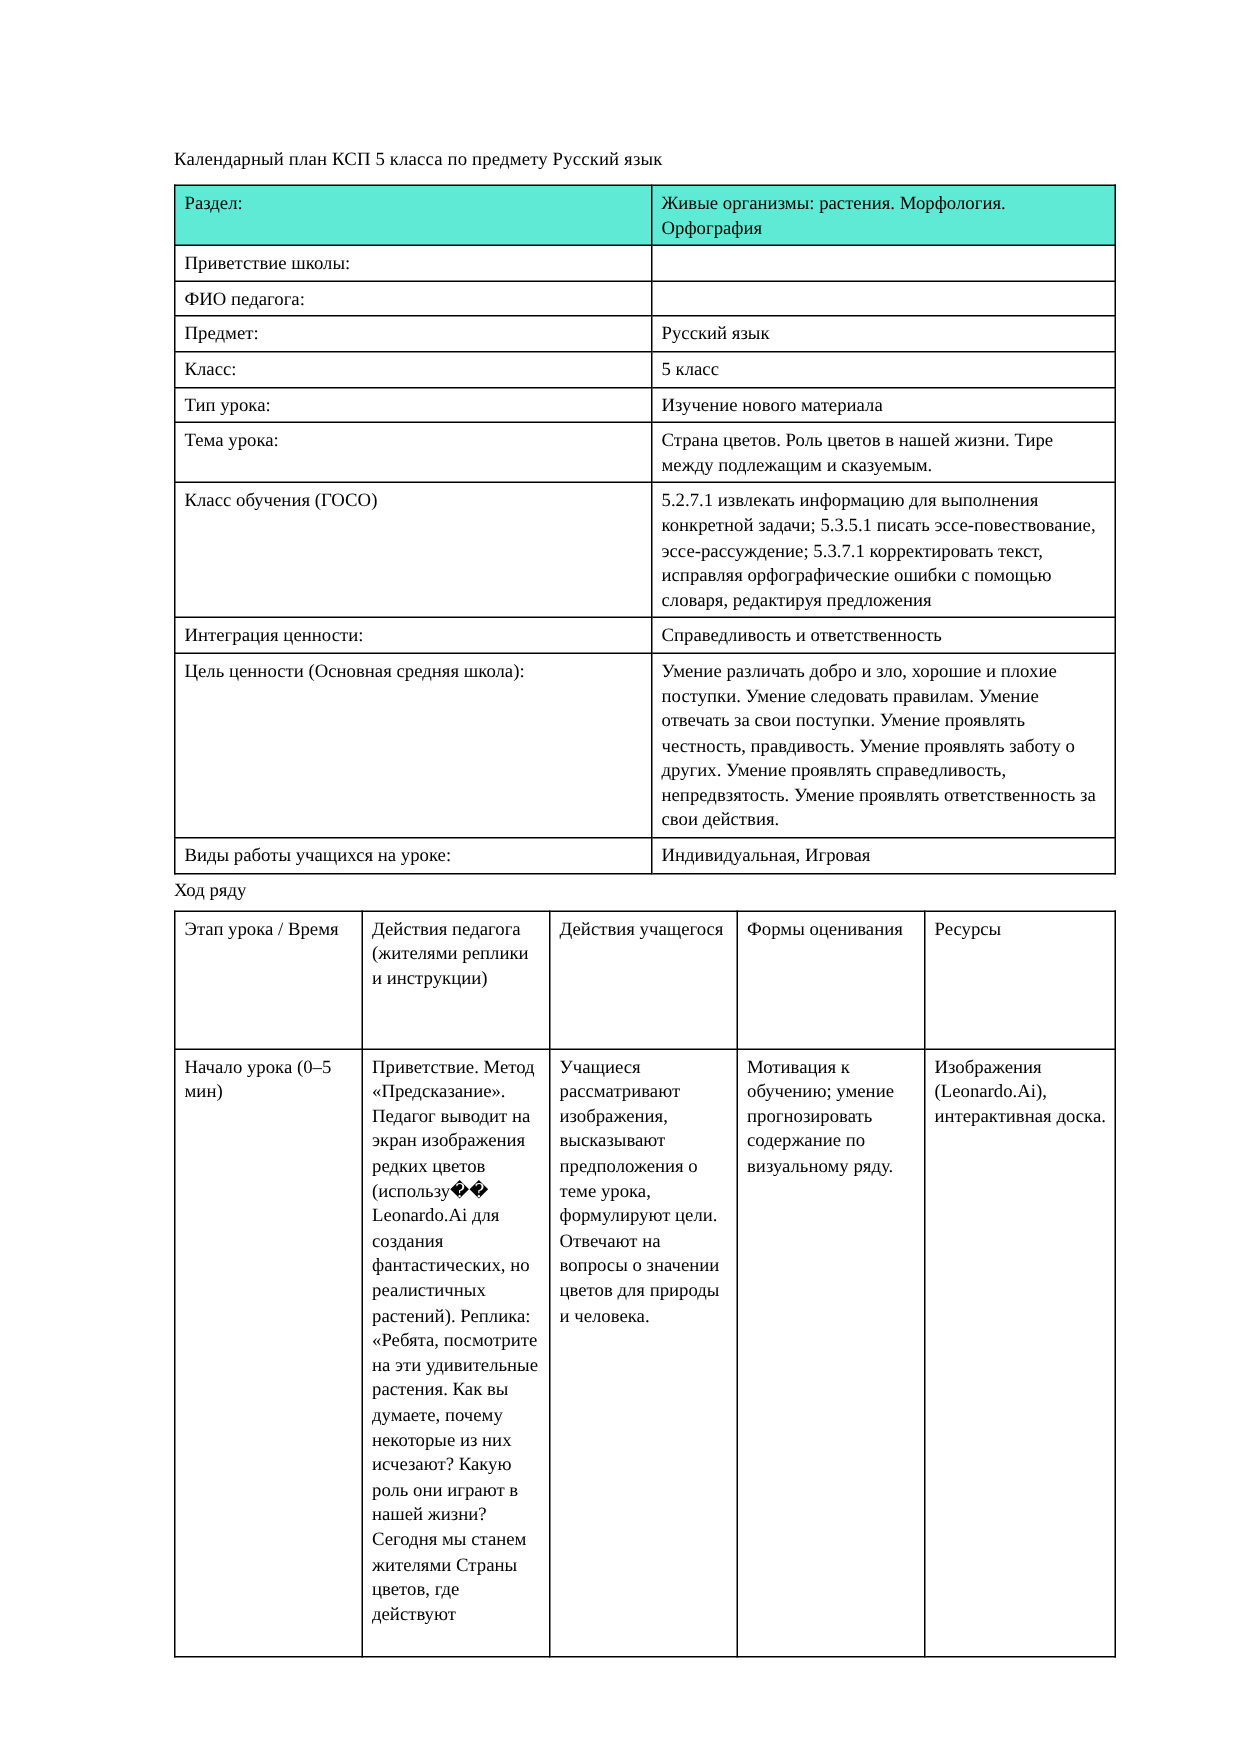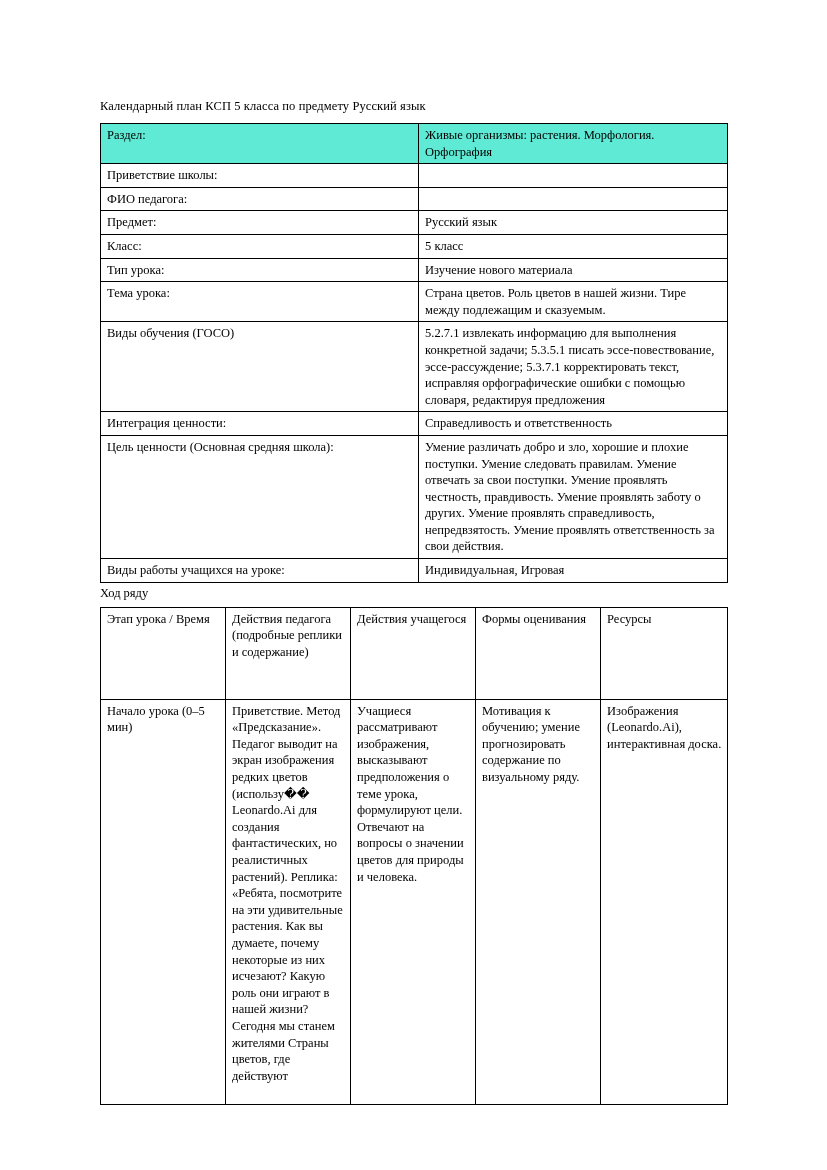--- a/index.html
+++ b/index.html
@@ -19,21 +19,21 @@
   .page {
     position: absolute;
     left: 0;
     top: 0;
     width: 827px;
     height: 1170px;
     background: #ffffff;
   }
   .content {
     position: absolute;
-    left: 100px;
+    left: 116px;
     top: 98px;
     width: 627px;
   }
   .doc-title {
     font-size: 12.5px;
     line-height: 17px;
     margin: 0 0 8px 0;
     letter-spacing: 0.1px;
   }
   .section-label {
@@ -121,21 +121,21 @@
         </tr>
         <tr>
           <td>Тип урока:</td>
           <td>Изучение нового материала</td>
         </tr>
         <tr>
           <td>Тема урока:</td>
           <td>Страна цветов. Роль цветов в нашей жизни. Тире между подлежащим и сказуемым.</td>
         </tr>
         <tr>
-          <td>Виды обучения (ГОСО)</td>
+          <td>Класс обучения (ГОСО)</td>
           <td>5.2.7.1 извлекать информацию для выполнения конкретной задачи; 5.3.5.1 писать эссе-повествование, эссе-рассуждение; 5.3.7.1 корректировать текст, исправляя орфографические ошибки с помощью словаря, редактируя предложения</td>
         </tr>
         <tr>
           <td>Интеграция ценности:</td>
           <td>Справедливость и ответственность</td>
         </tr>
         <tr>
           <td>Цель ценности (Основная средняя школа):</td>
           <td>Умение различать добро и зло, хорошие и плохие поступки. Умение следовать правилам. Умение отвечать за свои поступки. Умение проявлять честность, правдивость. Умение проявлять заботу о других. Умение проявлять справедливость, непредвзятость. Умение проявлять ответственность за свои действия.</td>
         </tr>
@@ -152,21 +152,21 @@
       <colgroup>
         <col class="c1">
           <col class="c2">
           <col class="c3">
           <col class="c4">
           <col class="c5">
       </colgroup>
       <thead>
         <tr>
           <td class="header-cell">Этап урока / Время</td>
-          <td class="header-cell">Действия педагога (подробные реплики и содержание)</td>
+          <td class="header-cell">Действия педагога (жителями реплики и инструкции)</td>
           <td class="header-cell">Действия учащегося</td>
           <td class="header-cell">Формы оценивания</td>
           <td class="header-cell">Ресурсы</td>
         </tr>
       </thead>
       <tbody>
         <tr>
           <td class="body-cell">
             <span class="clipped">Начало урока (0–5 мин)</span>
           </td>

